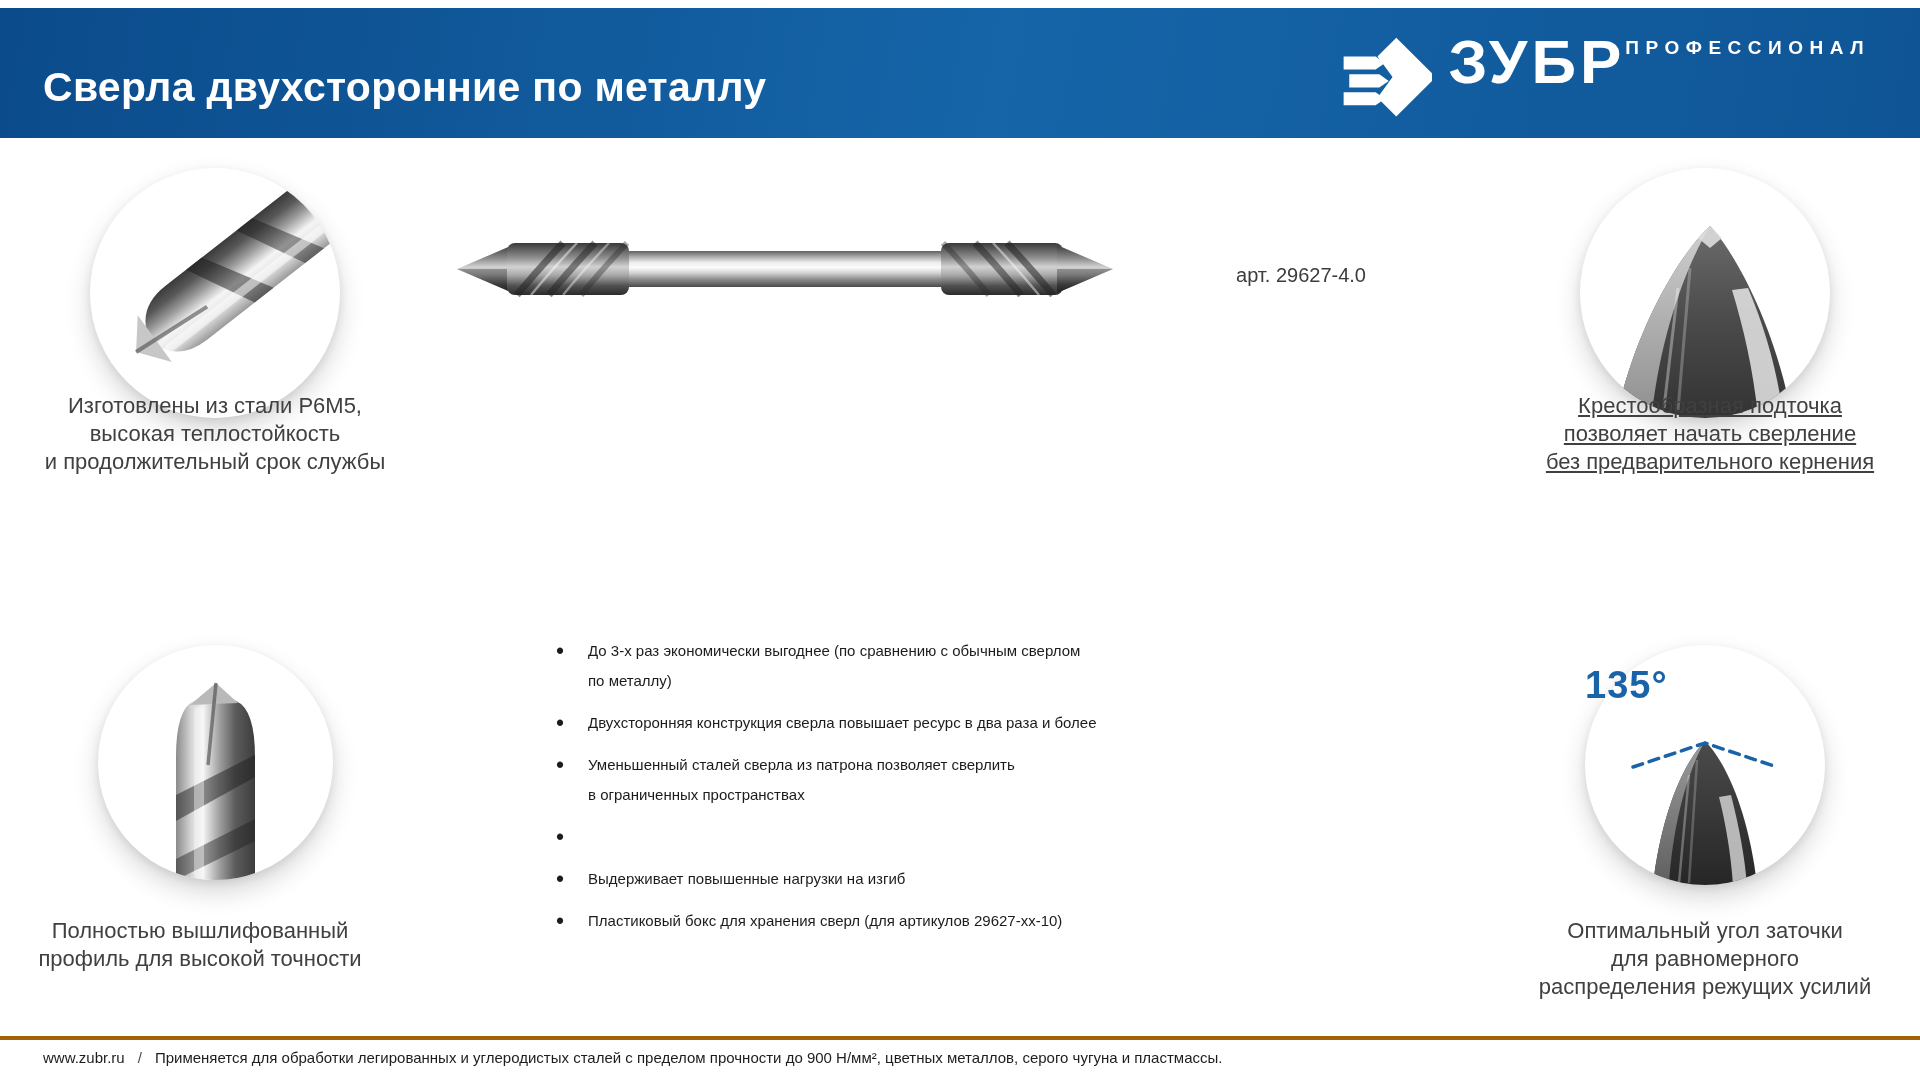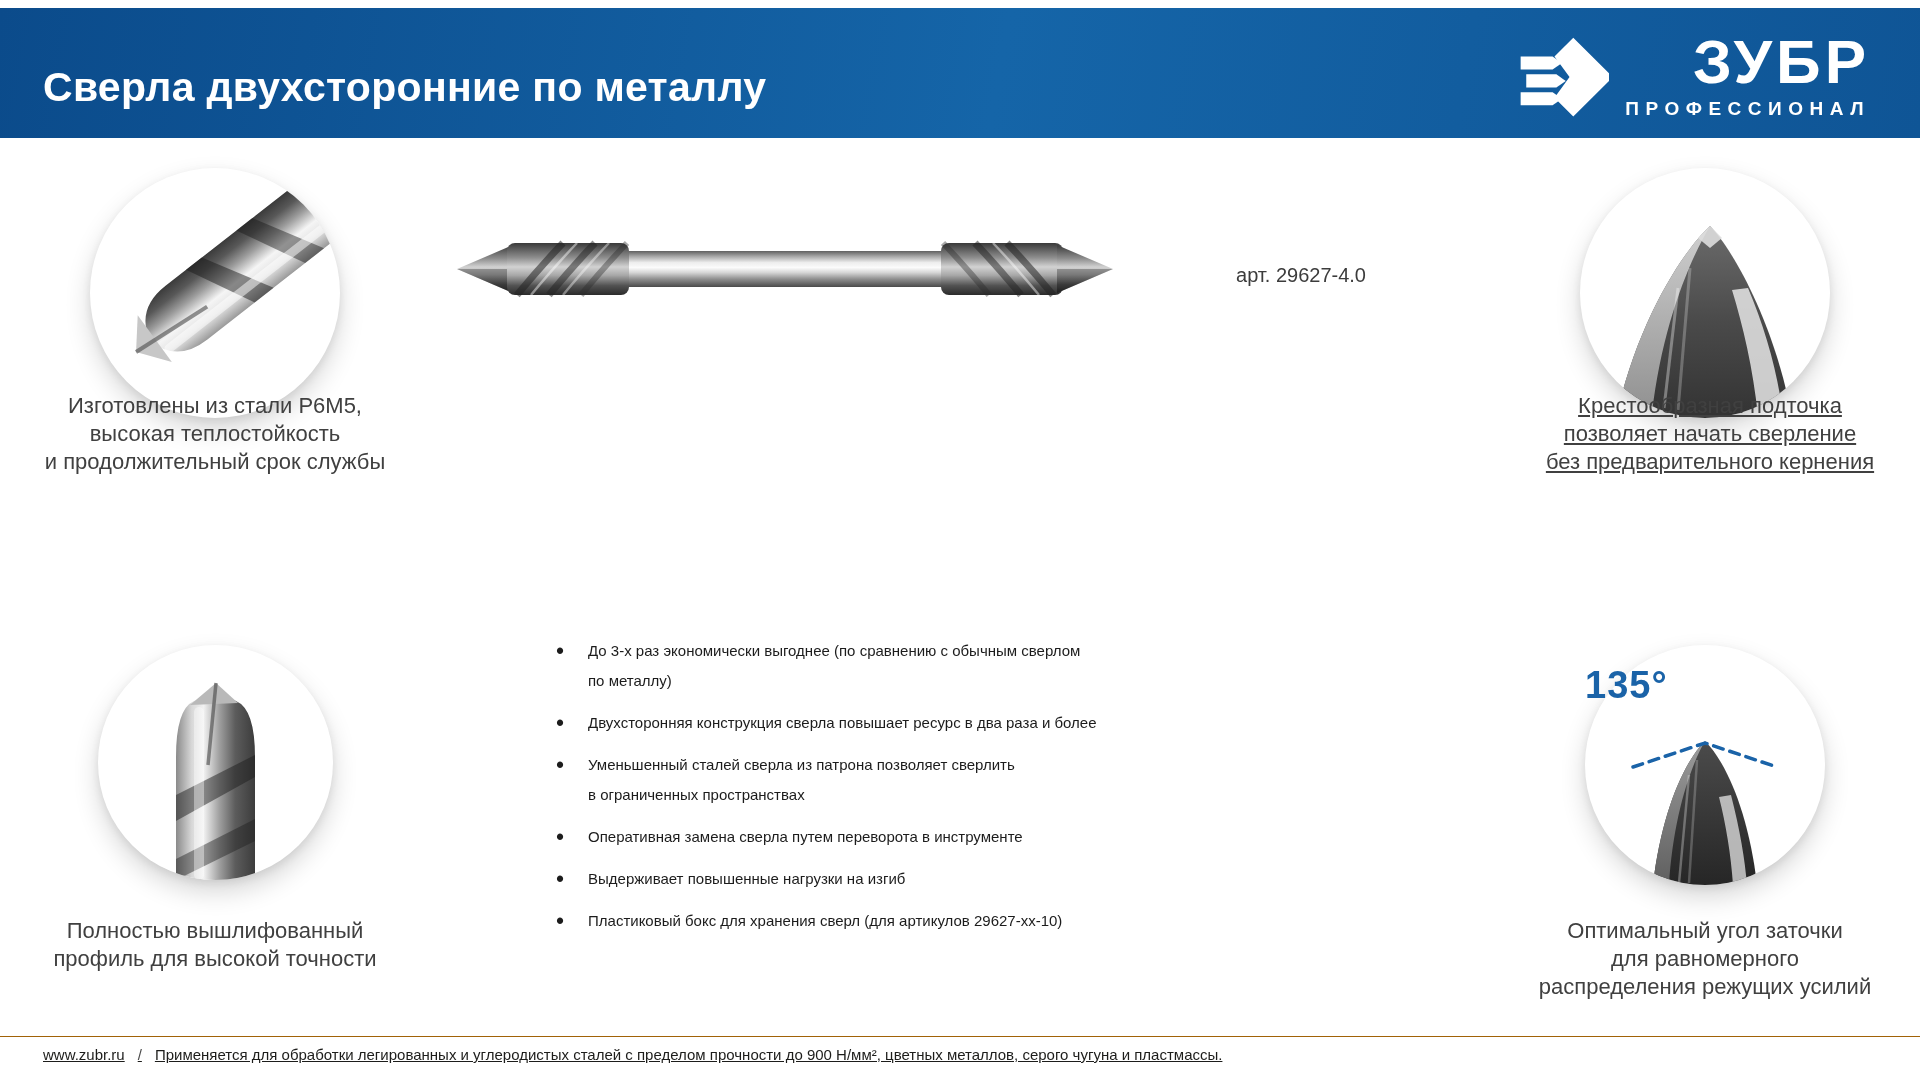--- a/index.html
+++ b/index.html
@@ -19,21 +19,21 @@
   .header-title {
     position:absolute; left:43px; top:56px;
     font-size:41px; font-weight:700; color:#ffffff; letter-spacing:0.3px;
     white-space:nowrap;
   }
   .logo {
     position:absolute; right:50px; top:24px;
     display:flex; align-items:flex-start; gap:16px;
   }
   .logo-icon { width:94px; height:94px; }
-  .logo-text { display:flex; flex-direction:column; align-items:flex-end; }
+  .logo-text { display:flex; align-items:flex-start; }
   .brand-name {
     font-size:62px; font-weight:700; color:#ffffff; line-height:0.98;
     letter-spacing:4px; white-space:nowrap;
   }
   .brand-tagline {
     font-size:19px; font-weight:700; color:#ffffff; letter-spacing:6.5px;
     margin-top:5px; white-space:nowrap;
   }
   
   .article-label {
@@ -49,21 +49,21 @@
   .circle svg { display:block; width:100%; height:100%; }
   .circle-lt { left:90px;  top:168px; width:250px; height:250px; }
   .circle-lb { left:98px;  top:645px; width:235px; height:235px; }
   .circle-rt { left:1580px; top:168px; width:250px; height:250px; }
   .circle-rb { left:1585px; top:645px; width:240px; height:240px; }
   .caption {
     position:absolute; text-align:center; font-size:22px; line-height:1.27;
     color:#404040; white-space:pre-line;
   }
   .caption-lt { left:15px;   top:392px; width:400px; }
-  .caption-lb { left:15px;   top:917px; width:400px; }
+  .caption-lb { left:0;   top:917px; width:400px; }
   .caption-rt { left:1500px; top:392px; width:420px;text-decoration:underline; }
   .caption-rb { left:1495px; top:917px; width:420px; }
   .angle-label {
     position:absolute; left:1585px; top:664px; width:240px; text-align:left;
     font-size:38px; font-weight:700; color:#1a63a8; letter-spacing:1px;
   }
   
   .bullet-list {
     position:absolute; left:550px; top:636px; width:870px; list-style:none;
   }
@@ -73,23 +73,23 @@
   .bullet-dot {
     width:20px; margin-right:18px; font-size:23px; line-height:30px; color:#1c1c1c;
     flex:0 0 auto; text-align:center;
   }
   .bullet-text {
     font-size:15px; line-height:30px; color:#1c1c1c; white-space:pre-line;
   }
   
   .footer {
     position:absolute; left:0; top:1036px; width:1920px; height:44px;
-    border-top:1px solid #a16207; padding:9px 0 0 43px;
+    border-top:4px solid #a16207; padding:9px 0 0 43px;
     display:flex; align-items:flex-start;
-    font-size:15px; color:#1d1d1b;text-decoration:underline;
+    font-size:15px; color:#1d1d1b;
   }
   .footer-sep { margin:0 13px; color:#4a4a4a; }
 </style>
 </head>
 <body>
 
 <div class="header">
   <div class="header-title">Сверла двухсторонние по металлу</div>
   <div class="logo">
     <svg class="logo-icon" viewBox="0 0 100 100">
@@ -254,21 +254,20 @@
     <span class="bullet-dot">•</span>
     <span class="bullet-text">Двухсторонняя конструкция сверла повышает ресурс в два раза и более</span>
   </li>
   <li>
     <span class="bullet-dot">•</span>
     <span class="bullet-text">Уменьшенный сталей сверла из патрона позволяет сверлить
 в ограниченных пространствах</span>
   </li>
   <li>
     <span class="bullet-dot">•</span>
-    <span class="bullet-text">Оперативная замена сверла путем переворота в инструменте</span>
   </li>
   <li>
     <span class="bullet-dot">•</span>
     <span class="bullet-text">Выдерживает повышенные нагрузки на изгиб</span>
   </li>
   <li>
     <span class="bullet-dot">•</span>
     <span class="bullet-text">Пластиковый бокс для хранения сверл (для артикулов 29627-хх-10)</span>
   </li>
 </ul>

